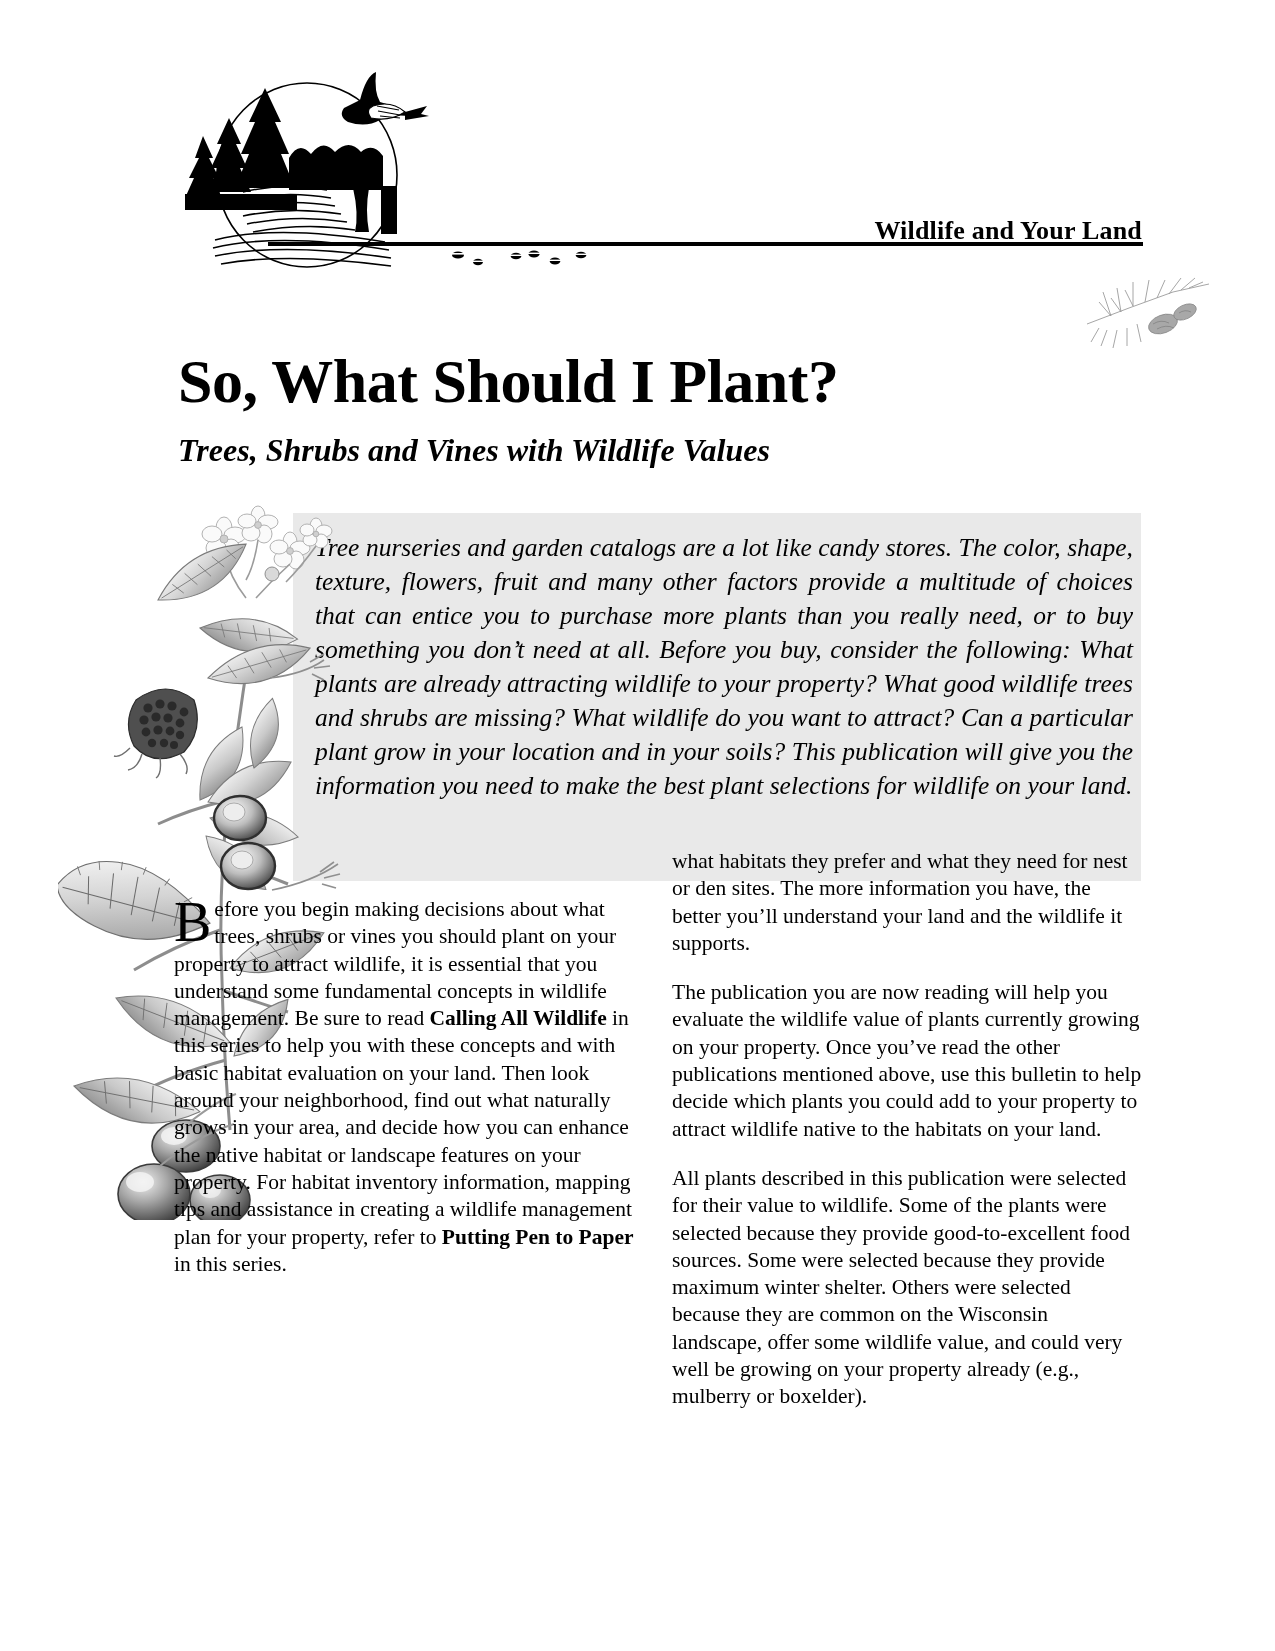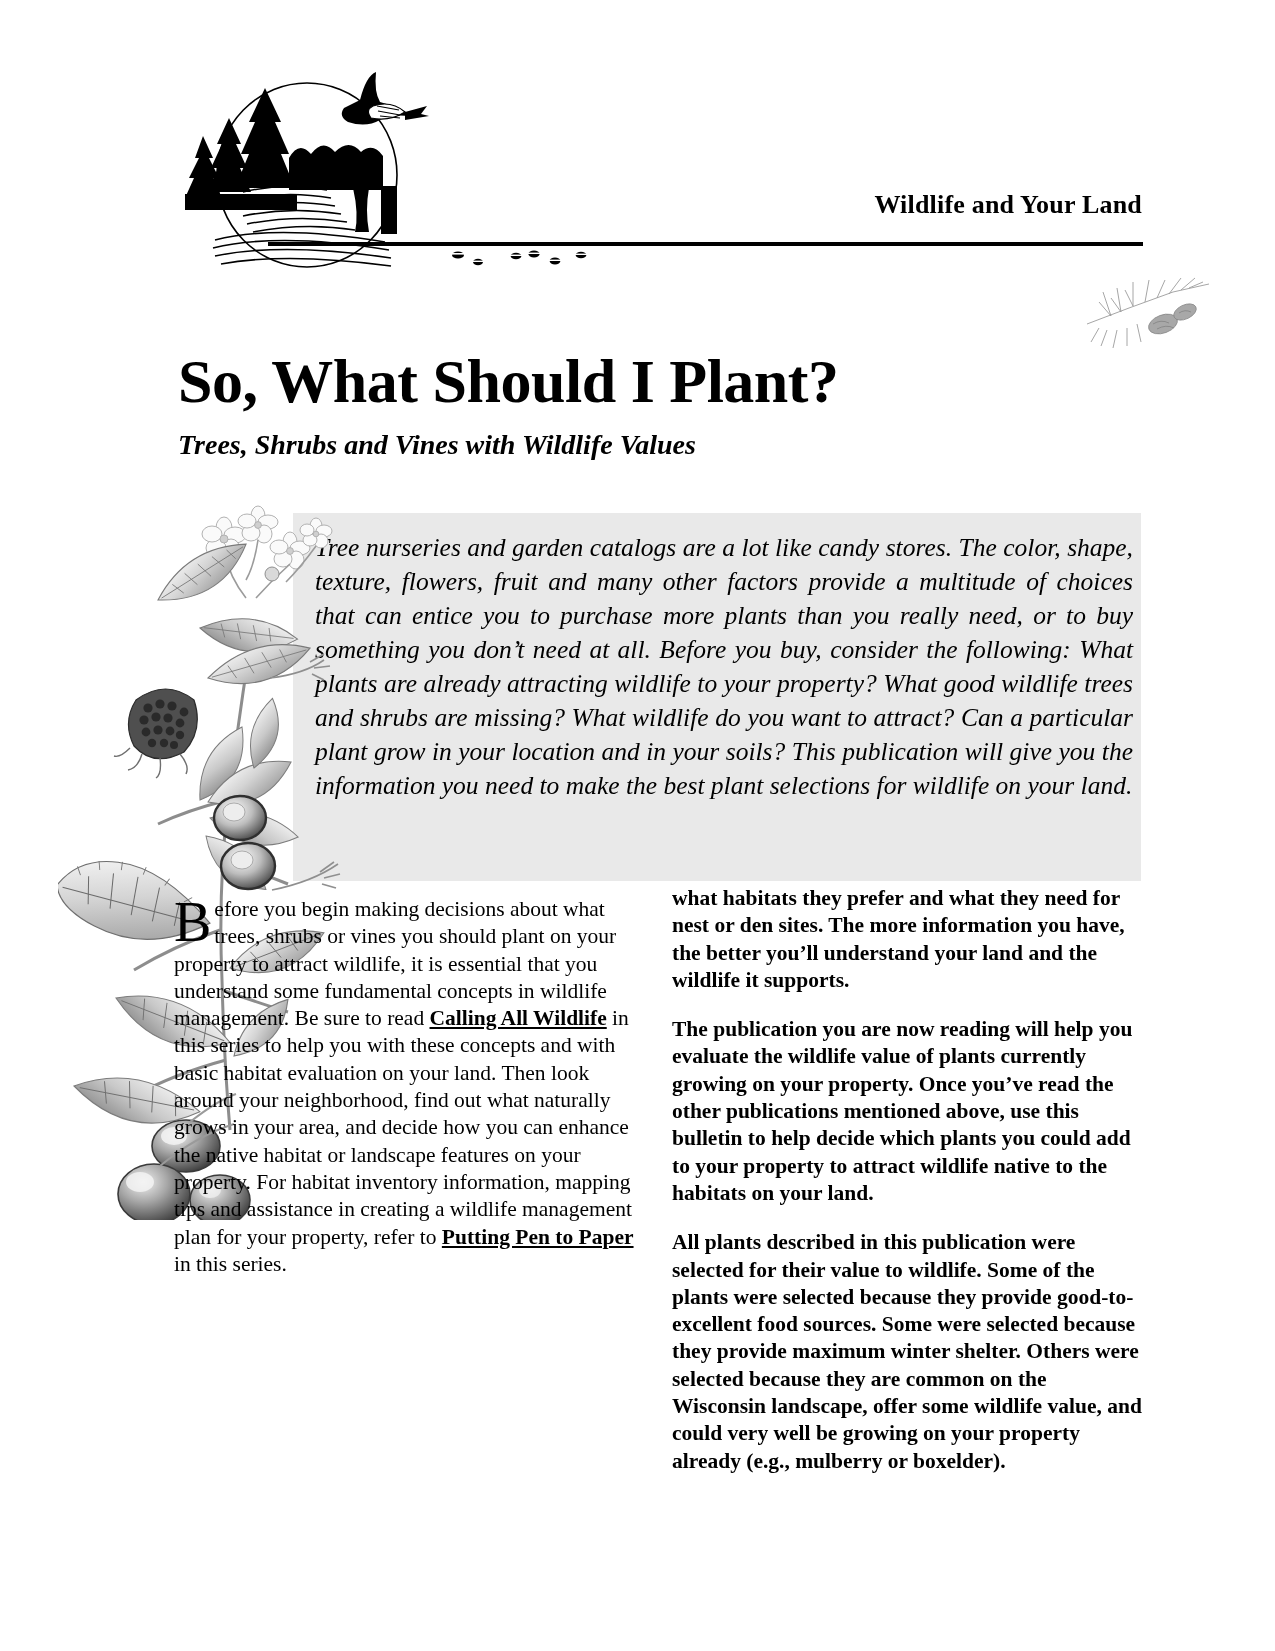--- a/index.html
+++ b/index.html
@@ -32,21 +32,21 @@
   .logo-art {
     position: absolute;
     left: 185px;
     top: 70px;
     width: 265px;
     height: 215px;
   }
   .series-title {
     position: absolute;
     right: 133px;
-    top: 190px;
+    top: 216px;
     font-size: 26px;
     font-weight: bold;
     letter-spacing: 0.2px;
     white-space: nowrap;
     text-align: right;
   }
   .masthead-rule {
     position: absolute;
     left: 268px;
     top: 242px;
@@ -90,21 +90,21 @@
     letter-spacing: -0.5px;
     line-height: 1.05;
     white-space: nowrap;
     margin-top: 33px;
   }
   .sub-title {
     position: absolute;
     left: 178px;
     top: 405px;
     width: 840px;
-    font-size: 28px;
+    font-size: 32px;
     font-weight: bold;
     font-style: italic;
     line-height: 1.18;
   }
 
   
   .intro-box {
     position: absolute;
     left: 293px;
     top: 513px;
@@ -135,23 +135,22 @@
   .col p { margin: 0 0 22px 0; }
   .col p:last-child { margin-bottom: 12px; }
 
   .col-left {
     left: 174px;
     top: 896px;
     width: 468px;
   }
   .col-right {
     left: 672px;
-    top: 885px;
+    top: 848px;
     width: 470px;
-    font-weight: bold;
   }
 
   
   .art-gutter {
     float: left;
     width: 0;
     height: 0;
     shape-outside: polygon(
       0px 0px,
       185px 0px,
@@ -173,21 +172,21 @@
 
   .dropcap {
     float: left;
     font-size: 56px;
     line-height: 0.82;
     font-weight: normal;
     padding: 4px 2px 0 0;
     margin-right: 1px;
   }
 
-  b, strong { font-weight: bold; text-decoration: underline; }
+  b, strong { font-weight: bold; }
 
   
   .plant-art {
     position: absolute;
     left: 58px;
     top: 500px;
     width: 330px;
     height: 720px;
     pointer-events: none;
   }

